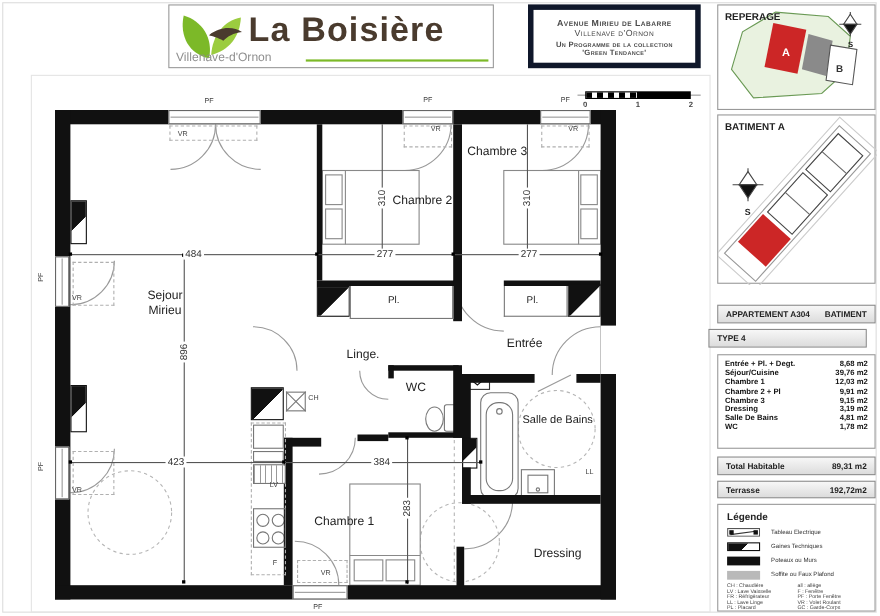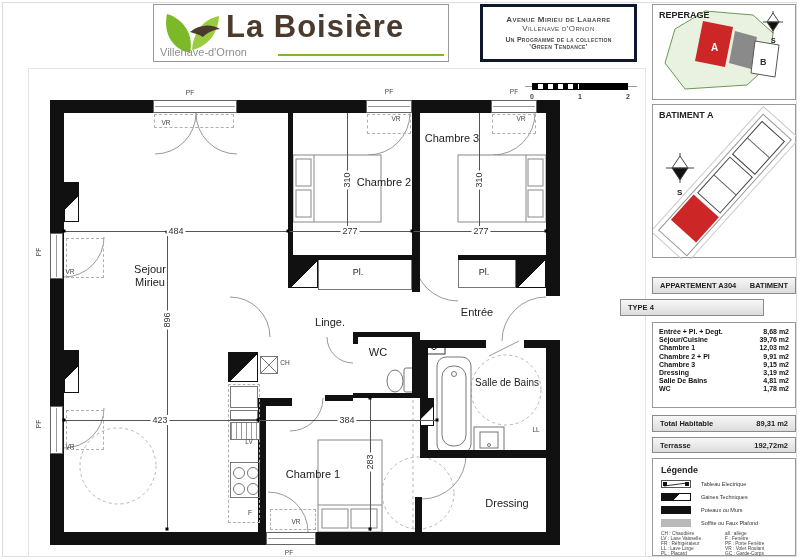--- a/index.html
+++ b/index.html
@@ -26,21 +26,21 @@
   .graybar{position:absolute;border:1px solid #8a8a8a;background:linear-gradient(#f7f7f7,#dcdcdc);
     box-sizing:border-box;display:flex;align-items:center;justify-content:space-between;
     padding:0 7px;font-weight:bold;color:#222}
   .listrow{display:flex;justify-content:space-between;padding:0 6px;font-size:7px;font-weight:bold;color:#111;line-height:8.2px}
   .legsym{position:absolute;box-sizing:border-box}
   .leglabel{position:absolute;font-size:5.5px;color:#333;white-space:nowrap}
   .abbr{position:absolute;font-size:4.8px;line-height:5.2px;color:#444;white-space:nowrap}
   .lvstripes{position:absolute;border:1px solid #777;box-sizing:border-box;
     background:repeating-linear-gradient(90deg,#999 0 1px,#fff 1px 5px)}
   svg{position:absolute}
-  .hdraddr{position:absolute;border:3px solid #0f172a;box-sizing:border-box;text-align:center;color:#4a4a4a;font-variant:small-caps}
+  .hdraddr{position:absolute;border:5px solid #0f172a;box-sizing:border-box;text-align:center;color:#4a4a4a;font-variant:small-caps}
 </style>
 </head>
 <body>
 
 <div class="frame" style="left:2px;top:2px;width:795px;height:555px"></div>
 <div class="frame" style="left:28px;top:68px;width:618px;height:489px;border-color:#e4e4e4"></div>
 
 <div class="panel" style="left:153px;top:4px;width:296px;height:58px">
   <svg width="70" height="48" style="left:6px;top:4px" viewBox="0 0 70 48">
     <path d="M30,44 C12,40 3,24 7,5 C24,10 34,26 30,44Z" fill="#7cb928"></path>
@@ -304,21 +304,21 @@
     <text x="24" y="90" font-size="8" font-weight="bold" fill="#222" font-family="Liberation Sans">S</text>
   </svg>
   <div class="abs" style="left:6px;top:5px;font-size:9px;font-weight:bold;color:#222;background:#fff">BATIMENT A</div>
 </div>
 
 <div class="graybar" style="left:652px;top:277px;width:144px;height:17px;font-size:7.5px">
   <span>APPARTEMENT A304</span>
   <span>BATIMENT</span>
 </div>
 
-<div class="graybar" style="left:620px;top:299px;width:144px;height:17px;font-size:7.5px">
+<div class="graybar" style="left:644px;top:299px;width:144px;height:17px;font-size:7.5px">
   <span>TYPE 4</span>
 </div>
 
 <div class="panel" style="left:652px;top:322px;width:144px;height:86px;padding-top:5px">
   <div class="listrow">
       <span>Entrée + Pl. + Degt.</span>
       <span>8,68 m2</span>
     </div>
   <div class="listrow">
       <span>Séjour/Cuisine</span>

